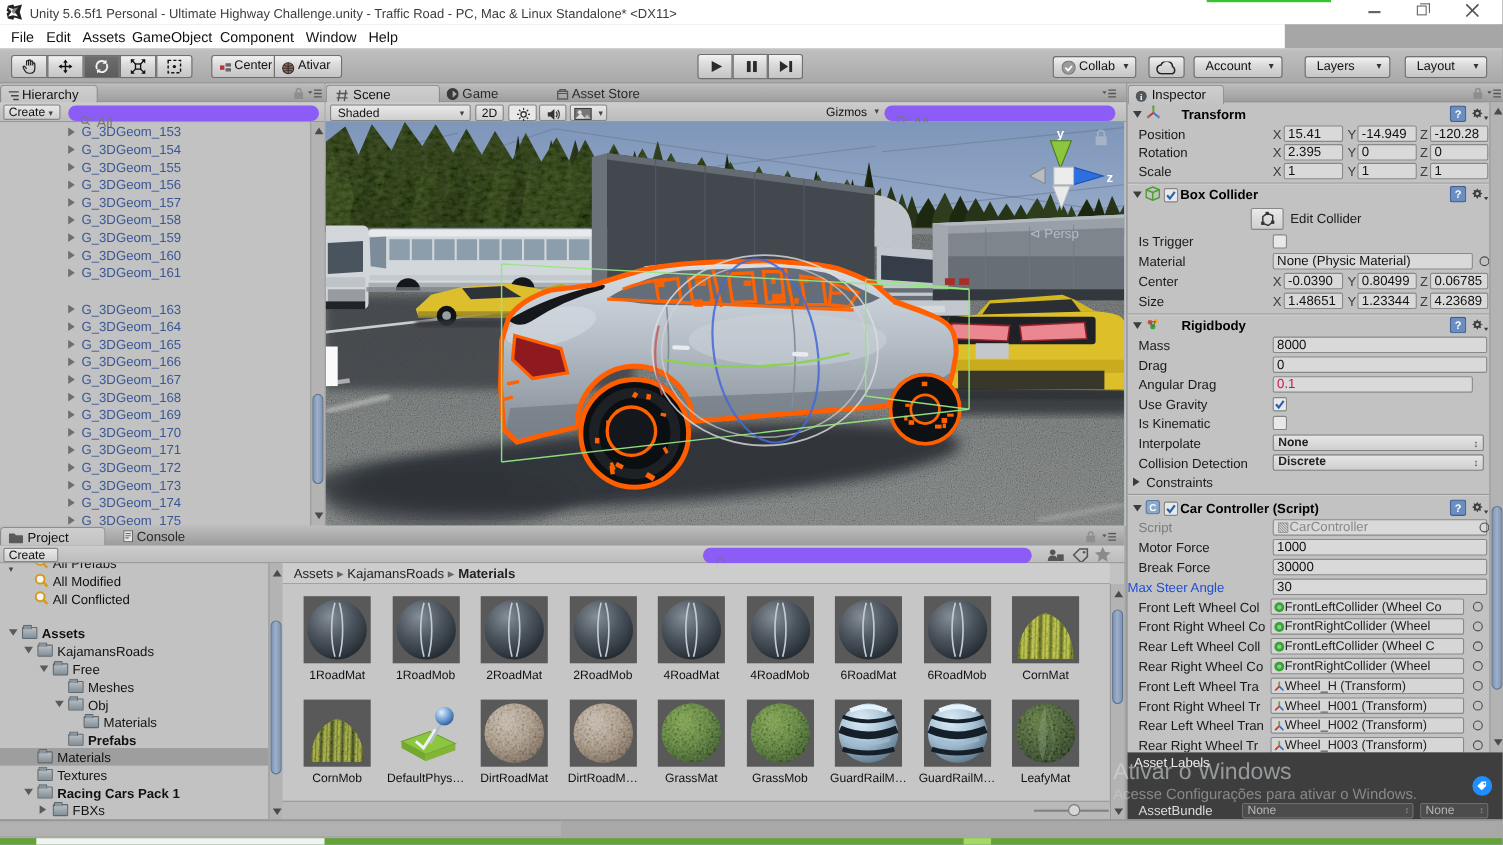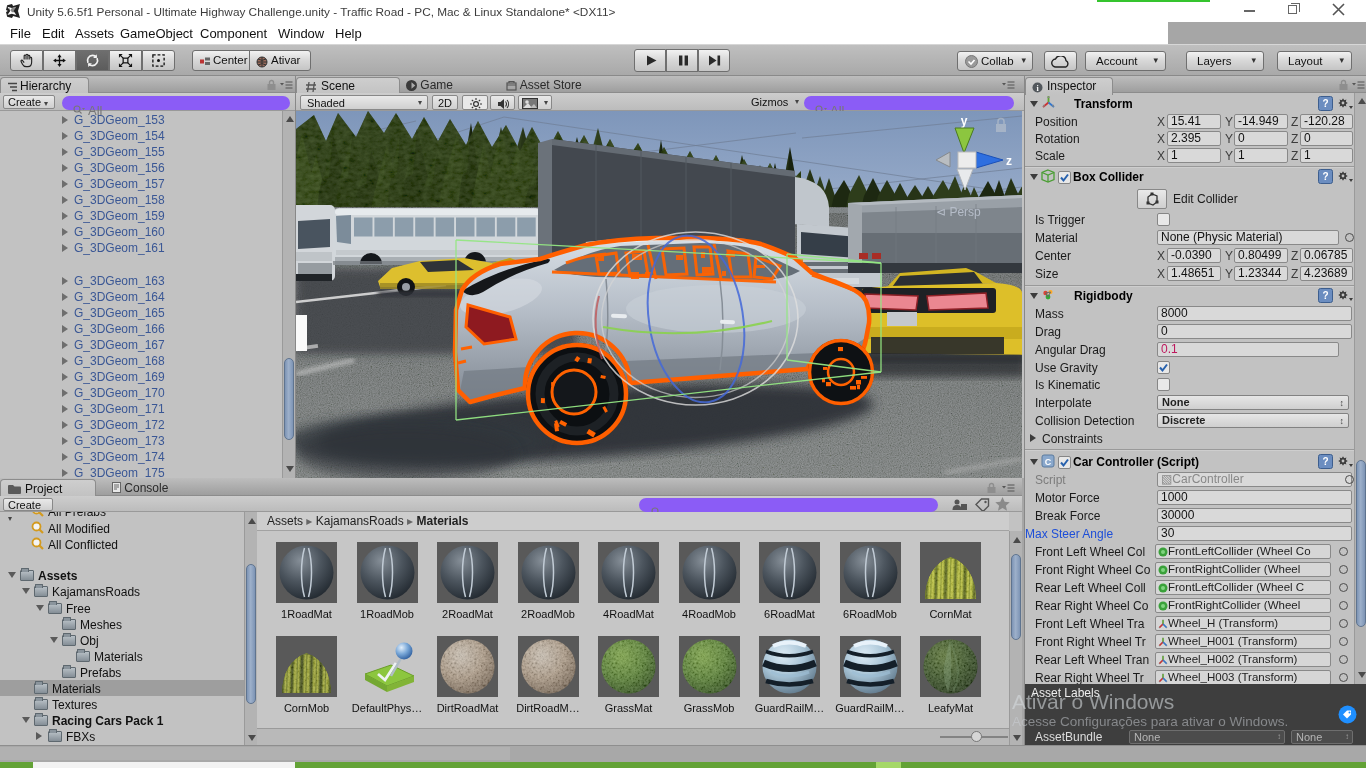--- a/index.html
+++ b/index.html
@@ -992,21 +992,21 @@
           <span class="ptri open" style="left:50px;top:5px"></span>
           <span class="fold" style="left:62px;top:3px"></span>
           <span style="position:absolute;left:80px;top:2px;font-weight:normal">Obj</span>
         </div>
         <div class="prow" style="left:0;top:152px;width:244px">
           <span class="fold" style="left:76px;top:3px"></span>
           <span style="position:absolute;left:94px;top:2px;font-weight:normal">Materials</span>
         </div>
         <div class="prow" style="left:0;top:168px;width:244px">
           <span class="fold" style="left:62px;top:3px"></span>
-          <span style="position:absolute;left:80px;top:2px;font-weight:normal">Prefabs</span>
+          <span style="position:absolute;left:80px;top:2px;font-weight:bold">Prefabs</span>
         </div>
         <div class="prow" style="left:0;top:184px;width:244px">
           <div style="position:absolute;left:0;top:0;width:244px;height:16px;background:#9e9e9e"></div>
           <span class="fold" style="left:34px;top:3px"></span>
           <span style="position:absolute;left:52px;top:2px;font-weight:normal">Materials</span>
         </div>
         <div class="prow" style="left:0;top:200px;width:244px">
           <span class="fold" style="left:34px;top:3px"></span>
           <span style="position:absolute;left:52px;top:2px;font-weight:normal">Textures</span>
         </div>

